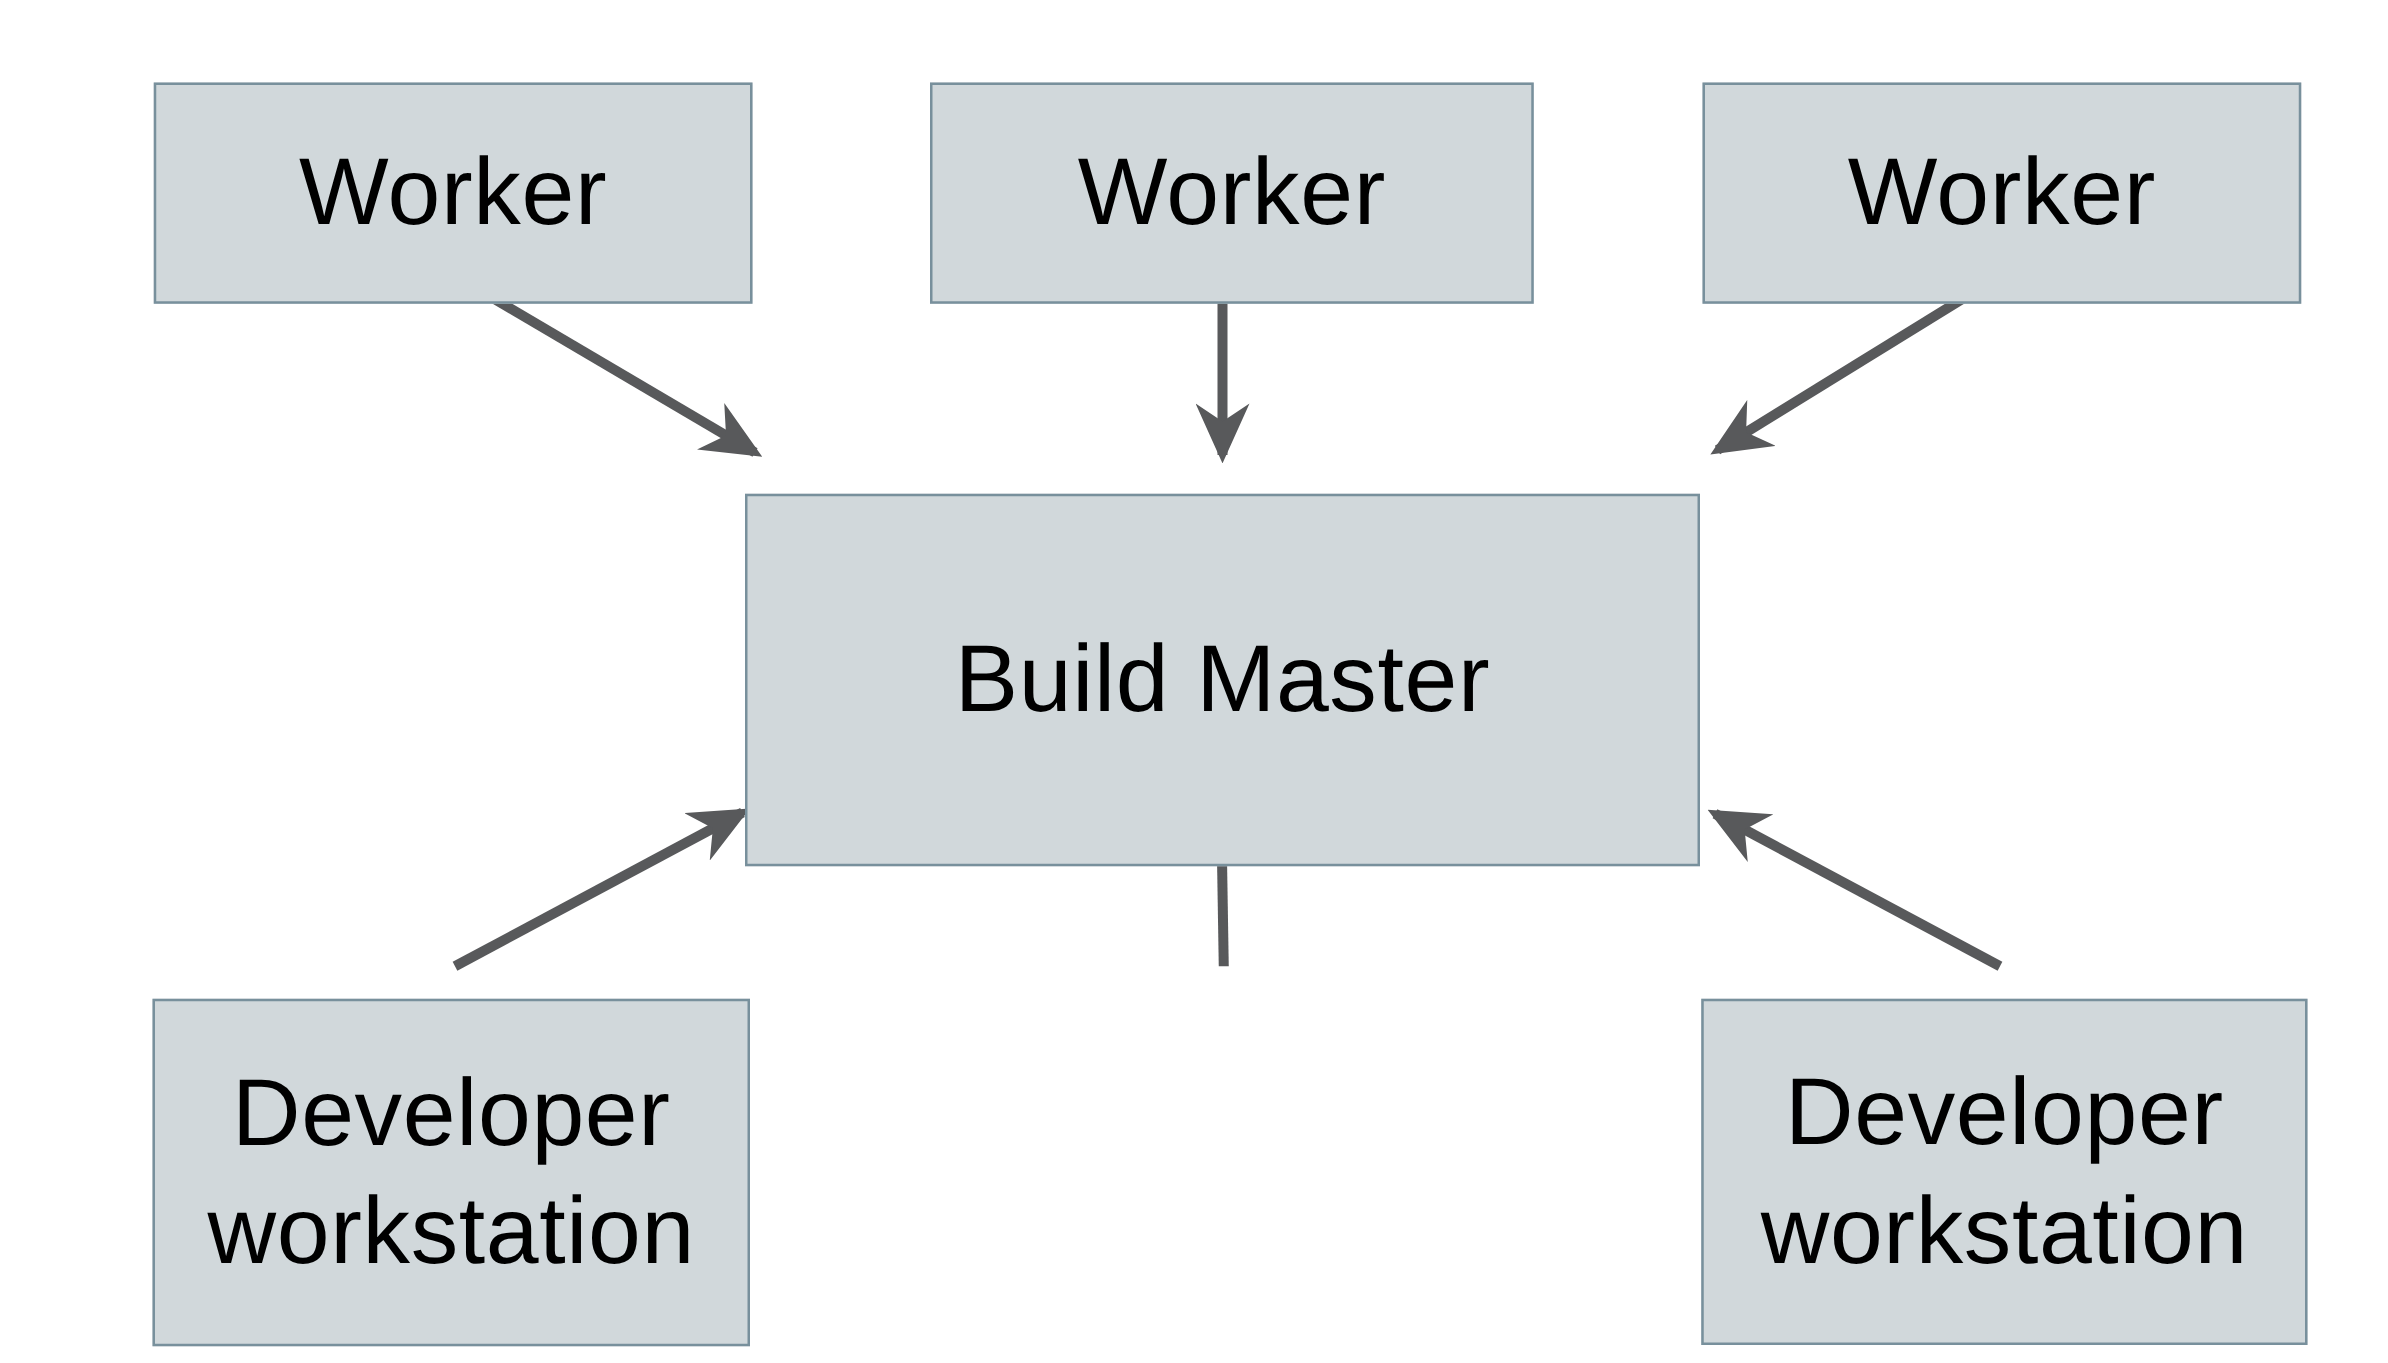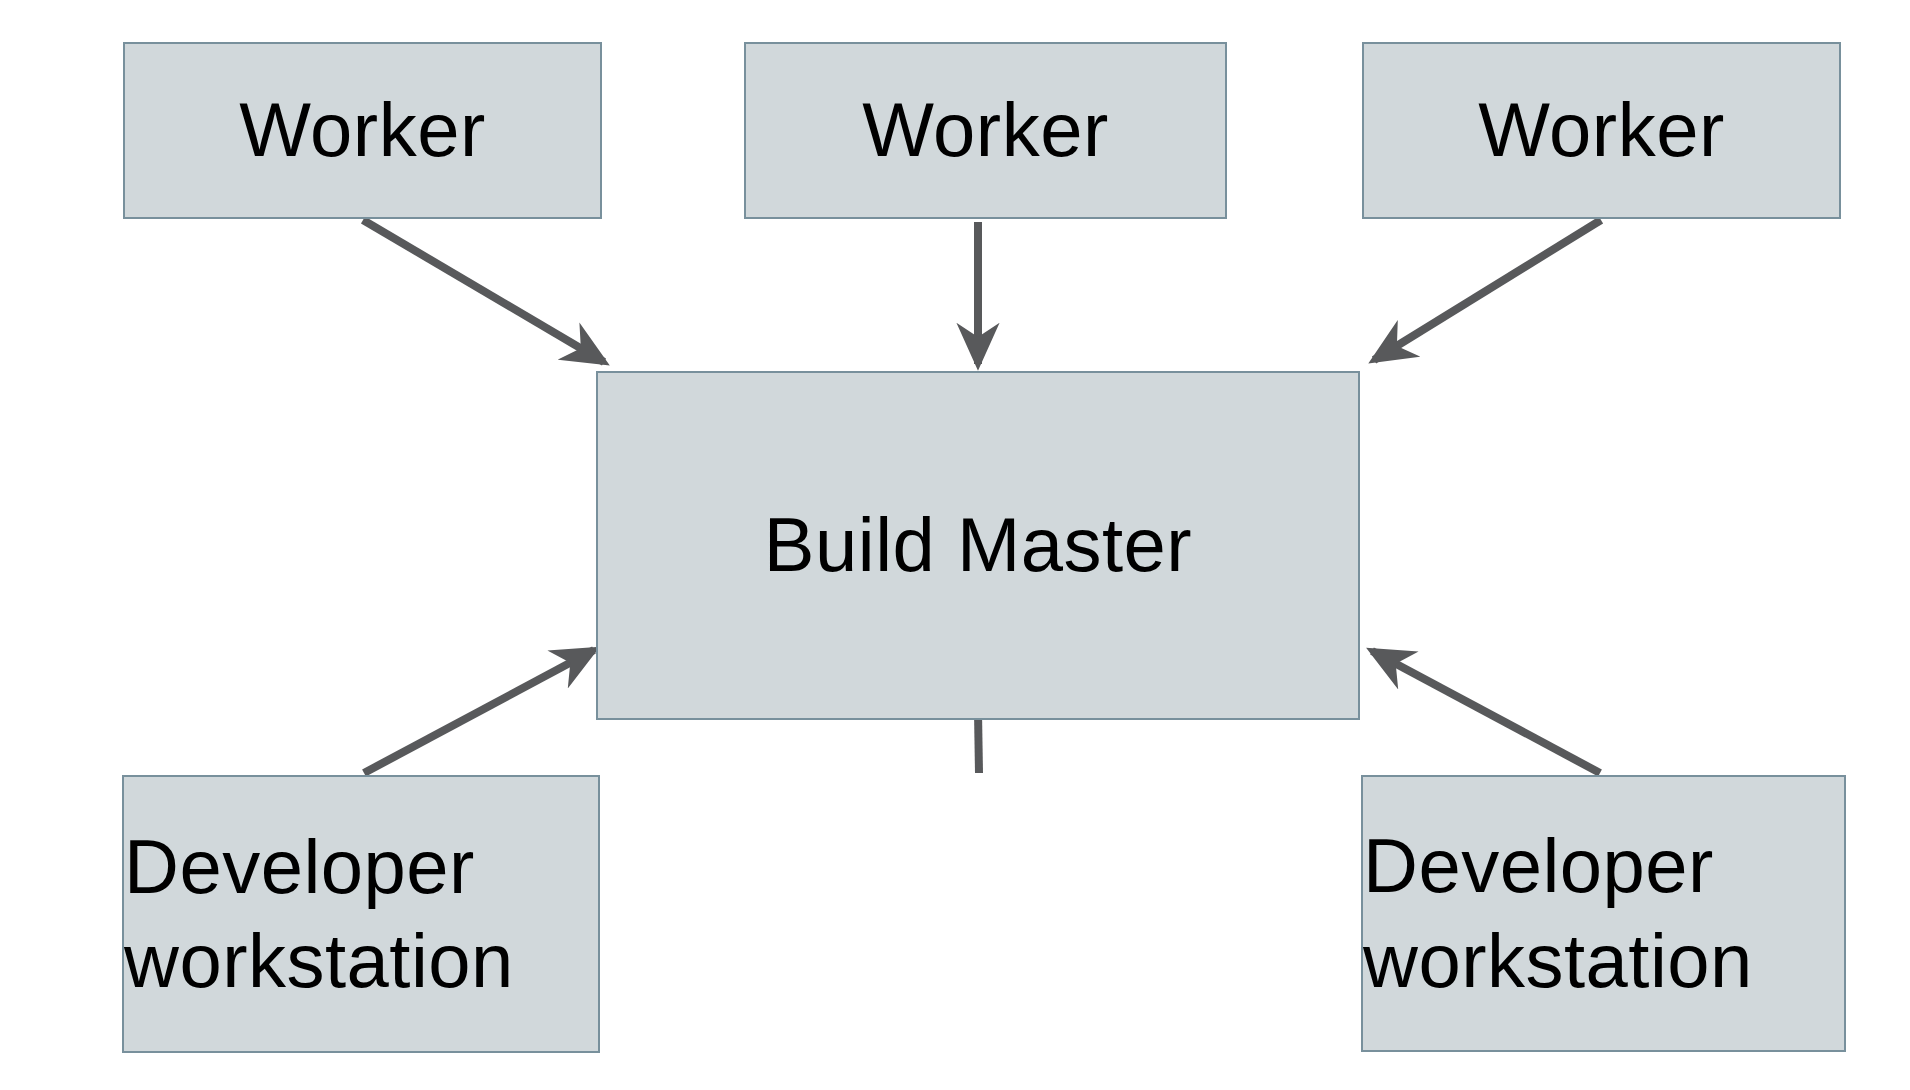--- a/index.html
+++ b/index.html
@@ -16,21 +16,22 @@
     overflow: hidden;
   }
   .node {
     position: absolute;
     box-sizing: border-box;
     background: var(--node-fill, #d1d8db);
     border: 2px solid var(--node-border, #78909c);
     display: flex;
     align-items: center;
     justify-content: center;
-    text-align: left;
+    text-align: center;
+    margin-top: 24px;
   }
   .node-label {
     color: var(--label-color, #000000);
     font-size: 76px;
     line-height: 1.24;
     letter-spacing: 0.5px;
     white-space: pre-line;
   }
   .arrows {
     position: absolute;
@@ -72,21 +73,21 @@
   </div>
 
   <div class="node" style="left:744px; top:42px; width:483px; height:177px;">
     <span class="node-label">Worker</span>
   </div>
 
   <div class="node" style="left:1362px; top:42px; width:479px; height:177px;">
     <span class="node-label">Worker</span>
   </div>
 
-  <div class="node" style="left:596px; top:371px; width:764px; height:349px;">
+  <div class="node" style="left:596px; top:371px; width:764px; height:298px;">
     <span class="node-label">Build Master</span>
   </div>
 
   <div class="node" style="left:122px; top:775px; width:478px; height:278px;">
     <span class="node-label">Developer workstation</span>
   </div>
 
 
   <div class="node" style="left:1361px; top:775px; width:485px; height:277px;">
     <span class="node-label">Developer workstation</span>

